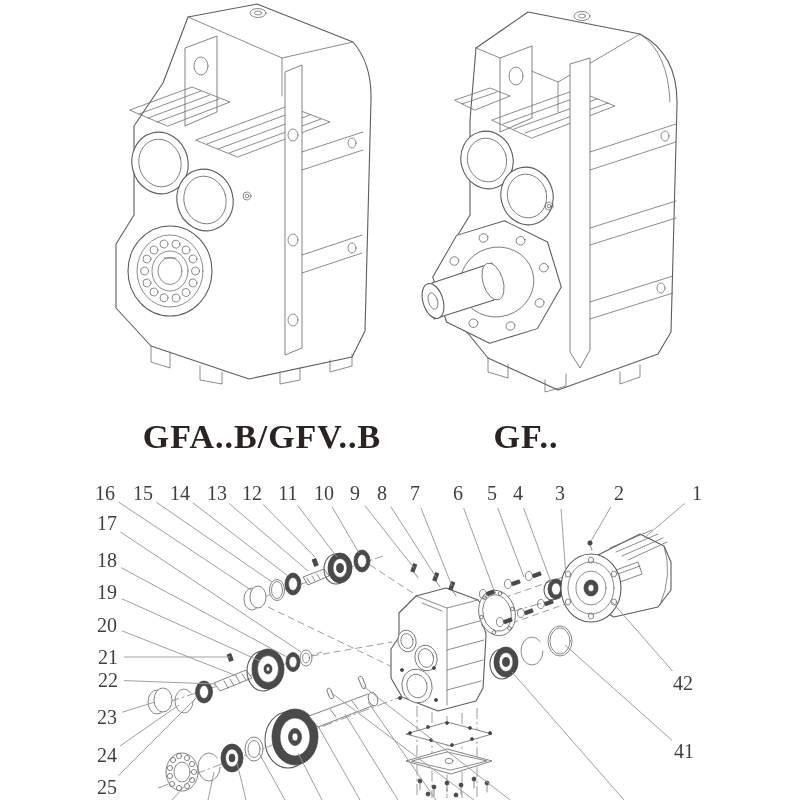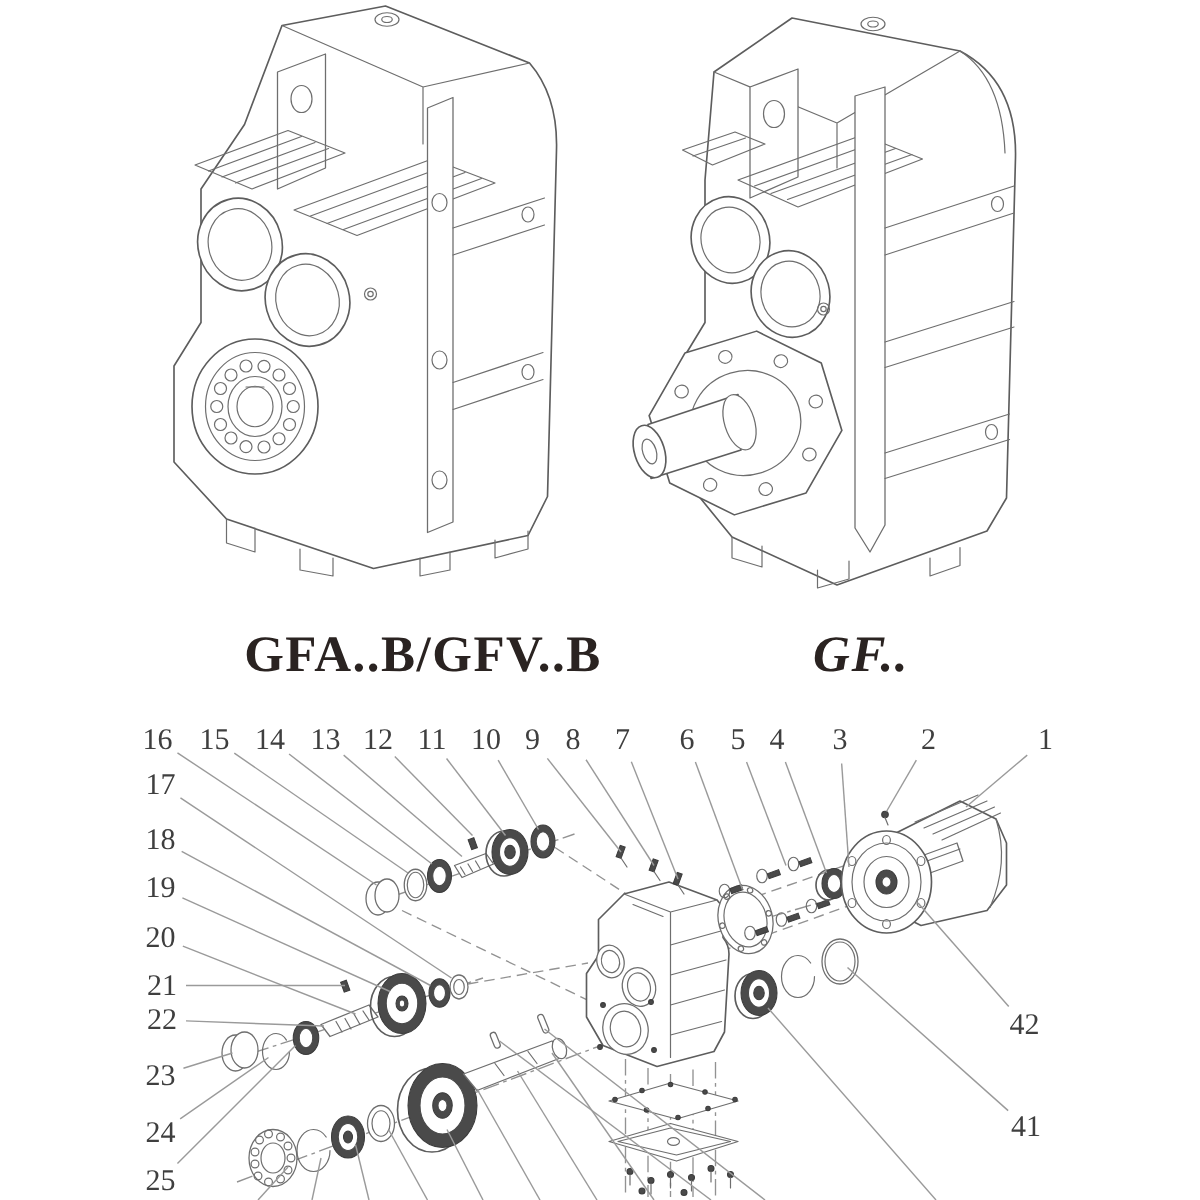--- a/index.html
+++ b/index.html
@@ -1,20 +1,20 @@
 <!DOCTYPE html>
 <html><head>
 <meta charset="utf-8">
 <style>
   html,body{margin:0;padding:0;background:#ffffff;}
   #stage{position:relative;width:800px;height:800px;background:#ffffff;overflow:hidden;
          font-family:"Liberation Serif","DejaVu Serif",serif;}
   svg{position:absolute;left:0;top:0;}
   .model-title{position:absolute;transform:translateX(-50%);font-weight:bold;font-size:34px;
-         letter-spacing:1px;color:#2a2321;white-space:nowrap;margin-left:20px;}
+         letter-spacing:1px;color:#2a2321;white-space:nowrap;}
   
   .ln{fill:none;stroke:#5d5d5d;stroke-width:1.1;stroke-linejoin:round;stroke-linecap:round;}
   .ln2{fill:none;stroke:#6e6e6e;stroke-width:0.8;stroke-linejoin:round;stroke-linecap:round;}
   .lnw{fill:#ffffff;stroke:#5d5d5d;stroke-width:1.1;stroke-linejoin:round;}
   .lnw2{fill:#ffffff;stroke:#6e6e6e;stroke-width:0.85;stroke-linejoin:round;}
   .dk{fill:#4a4a4a;stroke:#3c3c3c;stroke-width:0.7;}
   .wh{fill:#ffffff;stroke:#4a4a4a;stroke-width:0.7;}
   .dash{fill:none;stroke:#929292;stroke-width:0.9;stroke-dasharray:7 4;}
   .ddot{fill:none;stroke:#929292;stroke-width:0.9;stroke-dasharray:11 3 2.5 3;}
   .leader{stroke:#9a9a9a;stroke-width:0.95;}
@@ -458,14 +458,14 @@
           <text x="107" y="787" class="callout" text-anchor="middle" dominant-baseline="central">25</text>
           <line x1="672.1" y1="740.4" x2="565" y2="645" class="leader"></line>
           <text x="684" y="751" class="callout" text-anchor="middle" dominant-baseline="central">41</text>
           <line x1="672.5" y1="671.0" x2="612" y2="602" class="leader"></line>
           <text x="683" y="683" class="callout" text-anchor="middle" dominant-baseline="central">42</text>
         </g>
     </g>
   </svg>
 
   <div class="model-title" style="left:262px; top:418px;">GFA..B/GFV..B</div>
-  <div class="model-title" style="left:554px; top:418px;font-style:italic;">GF..</div>
+  <div class="model-title" style="left:526px; top:418px;">GF..</div>
 </div>
 
 </body></html>

